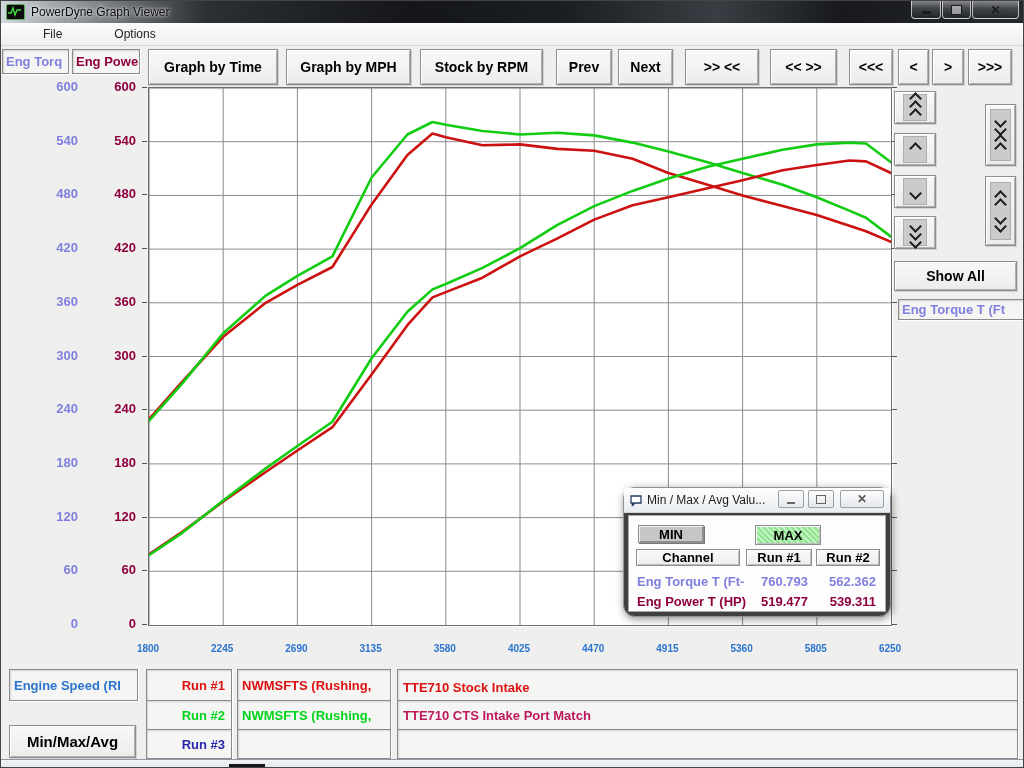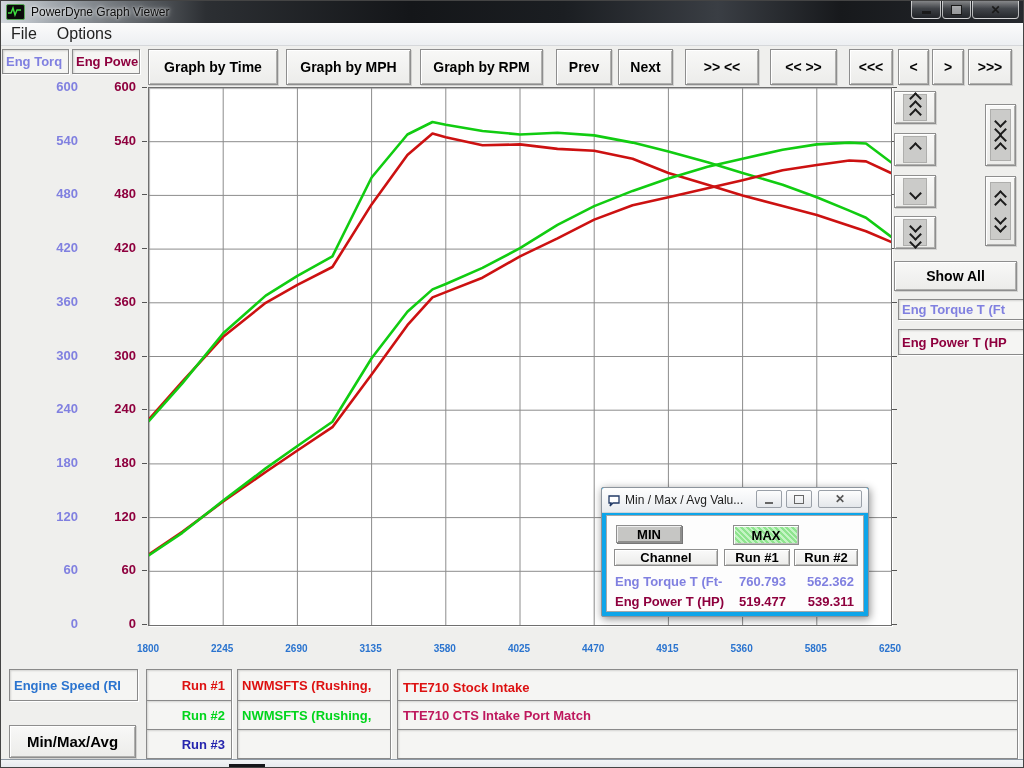--- a/index.html
+++ b/index.html
@@ -16,21 +16,21 @@
   .winbtns{position:absolute;right:6px;top:0;display:flex;}
   .winbtn{height:17px;border:1px solid rgba(255,255,255,.65);border-top:none;background:linear-gradient(rgba(255,255,255,.45),rgba(160,165,172,.25) 45%,rgba(40,42,46,.25));
     border-radius:0 0 4px 4px;margin-left:1px;display:flex;align-items:center;justify-content:center;color:#111;}
   .winbtn.min{width:28px}.winbtn.max{width:27px}.winbtn.close{width:45px}
   .glyph-min{display:block;width:9px;height:3px;background:#1a1a1a;margin-top:6px;}
   .glyph-max{display:block;width:9px;height:8px;border:1px solid #1a1a1a;background:rgba(255,255,255,.5);}
   .glyph-x{font-size:12px;font-weight:bold;line-height:1;color:#1a1a1a;}
 
   
   .menubar{position:absolute;left:0;top:22px;width:1024px;height:22px;background:linear-gradient(#FBFBFB,#EDEFF2);border-bottom:1px solid #D5D7DA;display:flex;align-items:center;}
-  .menu-item{font-size:16px;color:#222;padding:2px 10px;}
+  .menu-item{font-size:12px;color:#222;padding:2px 10px;margin-left:32px;}
 
   
   .btn3d{position:absolute;background:linear-gradient(#F8F8F7,#ECECEA);border:1px solid #8E8E8E;
     box-shadow:inset 1px 1px 0 #FFFFFF,inset -1px -1px 0 #B0B0AE,1px 1px 0 rgba(0,0,0,.12);
     display:flex;align-items:center;justify-content:center;font-size:14px;font-weight:bold;color:#000;box-sizing:border-box;white-space:nowrap;}
 
   
   .sbox{position:absolute;background:#F5F5F3;border:1px solid #8A8A8A;box-shadow:inset 1px 1px 2px rgba(0,0,0,.14),1px 1px 0 #fff;
     box-sizing:border-box;display:flex;align-items:center;font-weight:bold;font-size:13px;overflow:hidden;white-space:nowrap;}
 
@@ -48,21 +48,21 @@
   .ylab{position:absolute;width:50px;text-align:right;font-size:13px;font-weight:bold;height:15px;line-height:15px;}
   .xlab{position:absolute;width:60px;text-align:center;font-size:10px;font-weight:bold;height:16px;line-height:16px;}
 
   
   .chevpad{background:#CBCBC9;border:1px solid #AEAEAC;display:flex;flex-direction:column;align-items:center;justify-content:center;}
   .chv{display:block;width:7px;height:7px;border-left:2px solid #1c1c1c;border-top:2px solid #1c1c1c;flex:none;}
   .chv.up{transform:rotate(45deg);margin:-2px 0 1px 0;}
   .chv.dn{transform:rotate(225deg);margin:1px 0 -2px 0;}
 
   
-  .dlg{position:absolute;left:600px;top:486px;width:268px;height:130px;background:#0ea5e9;border:1px solid #8C949C;border-radius:2px;
+  .dlg{position:absolute;left:622px;top:486px;width:268px;height:130px;background:#404040;border:1px solid #8C949C;border-radius:12px;
     box-shadow:1px 2px 9px rgba(0,0,0,.45);box-sizing:border-box;}
   .dlg-title{position:absolute;left:0;top:0;right:0;height:24px;background:linear-gradient(#FEFEFE,#E9ECF0);border-bottom:1px solid #CFD3D8;
     display:flex;align-items:center;border-radius:2px 2px 0 0;}
   .dlg-title-text{font-size:12px;color:#1d1d1d;margin-left:4px;white-space:nowrap;}
   .dlgbtn{position:absolute;top:2px;height:18px;border:1px solid #9aa0a8;background:linear-gradient(#FDFDFD,#E4E7EB);
     display:flex;align-items:center;justify-content:center;color:#555;border-radius:2px;box-sizing:border-box;}
   .dlg-body{position:absolute;left:4px;top:27px;right:4px;bottom:4px;border:1px solid #A8A8A8;background:#FDFDFD;}
   .dlg-row-label{position:absolute;font-size:13px;font-weight:bold;white-space:nowrap;}
   .dlg-val{position:absolute;font-size:13px;font-weight:bold;text-align:right;}
   .hdrbtn{position:absolute;background:linear-gradient(#FAFAFA,#ECECEA);border:1px solid #8E8E8E;box-shadow:inset 1px 1px 0 #fff,inset -1px -1px 0 #BFBFBD;
@@ -100,21 +100,21 @@
   <div class="menubar">
     <span class="menu-item">File</span>
     <span class="menu-item">Options</span>
   </div>
 
   <div class="sbox chan-tab" style="left:1px;top:48px;width:67px;height:25px;color:#8080E0;">Eng Torq</div>
   <div class="sbox chan-tab" style="left:71px;top:48px;width:68px;height:25px;color:#8E003E;">Eng Powe</div>
 
   <div class="btn3d" style="left:147px;top:48px;width:130px;height:36px;">Graph by Time</div>
   <div class="btn3d" style="left:285px;top:48px;width:125px;height:36px;">Graph by MPH</div>
-  <div class="btn3d" style="left:419px;top:48px;width:123px;height:36px;">Graph by RPM</div>
+  <div class="btn3d" style="left:419px;top:48px;width:123px;height:36px;">Stock by RPM</div>
   <div class="btn3d" style="left:555px;top:48px;width:56px;height:36px;">Prev</div>
   <div class="btn3d" style="left:617px;top:48px;width:55px;height:36px;">Next</div>
   <div class="btn3d" style="left:684px;top:48px;width:74px;height:36px;">&gt;&gt; &lt;&lt;</div>
   <div class="btn3d" style="left:769px;top:48px;width:67px;height:36px;">&lt;&lt; &gt;&gt;</div>
   <div class="btn3d" style="left:848px;top:48px;width:44px;height:36px;">&lt;&lt;&lt;</div>
   <div class="btn3d" style="left:897px;top:48px;width:31px;height:36px;">&lt;</div>
   <div class="btn3d" style="left:931px;top:48px;width:32px;height:36px;">&gt;</div>
   <div class="btn3d" style="left:967px;top:48px;width:44px;height:36px;">&gt;&gt;&gt;</div>
 
   <div class="plot">
@@ -239,21 +239,20 @@
     <span class="chevpad" style="width:19px;height:56px;">
         <i class="chv up"></i>
         <i class="chv up"></i>
         <i class="chv dn" style="margin-top:4px;"></i>
         <i class="chv dn"></i>
       </span>
   </div>
 
   <div class="btn3d" style="left:893px;top:260px;width:123px;height:30px;font-size:14px;">Show All</div>
   <div class="sbox" style="left:897px;top:298px;width:127px;height:21px;color:#8080E0;padding-left:3px;">Eng Torque T (Ft</div>
-  <div class="sbox" style="left:897px;top:328px;width:127px;height:26px;color:#8E003E;padding-left:3px;">Eng Power T (HP</div>
 
   <div class="sbox" style="left:8px;top:668px;width:129px;height:32px;color:#2B74CF;padding-left:4px;">Engine Speed (RI</div>
   <div id="runs-layer">
       <div class="sbox" style="left: 145px; top: 668px; width: 86px; height: 32px; color: rgb(221, 17, 17); justify-content: flex-end; padding-right: 6px;">Run #1</div>
       <div class="sbox" style="left: 236px; top: 668px; width: 154px; height: 32px; color: rgb(221, 17, 17); padding-left: 4px;">NWMSFTS (Rushing,</div>
       <div class="sbox" style="left: 396px; top: 668px; width: 621px; height: 36px; color: rgb(221, 17, 17); padding-left: 5px;">TTE710 Stock Intake</div>
       <div class="sbox" style="left: 145px; top: 699px; width: 86px; height: 30px; color: rgb(0, 213, 27); justify-content: flex-end; padding-right: 6px;">Run #2</div>
       <div class="sbox" style="left: 236px; top: 699px; width: 154px; height: 30px; color: rgb(0, 213, 27); padding-left: 4px;">NWMSFTS (Rushing,</div>
       <div class="sbox" style="left: 396px; top: 699px; width: 621px; height: 30px; color: #be185d; padding-left: 5px;">TTE710 CTS Intake Port Match</div>
       <div class="sbox" style="left: 145px; top: 728px; width: 86px; height: 30px; color: rgb(38, 38, 174); justify-content: flex-end; padding-right: 6px;">Run #3</div>

